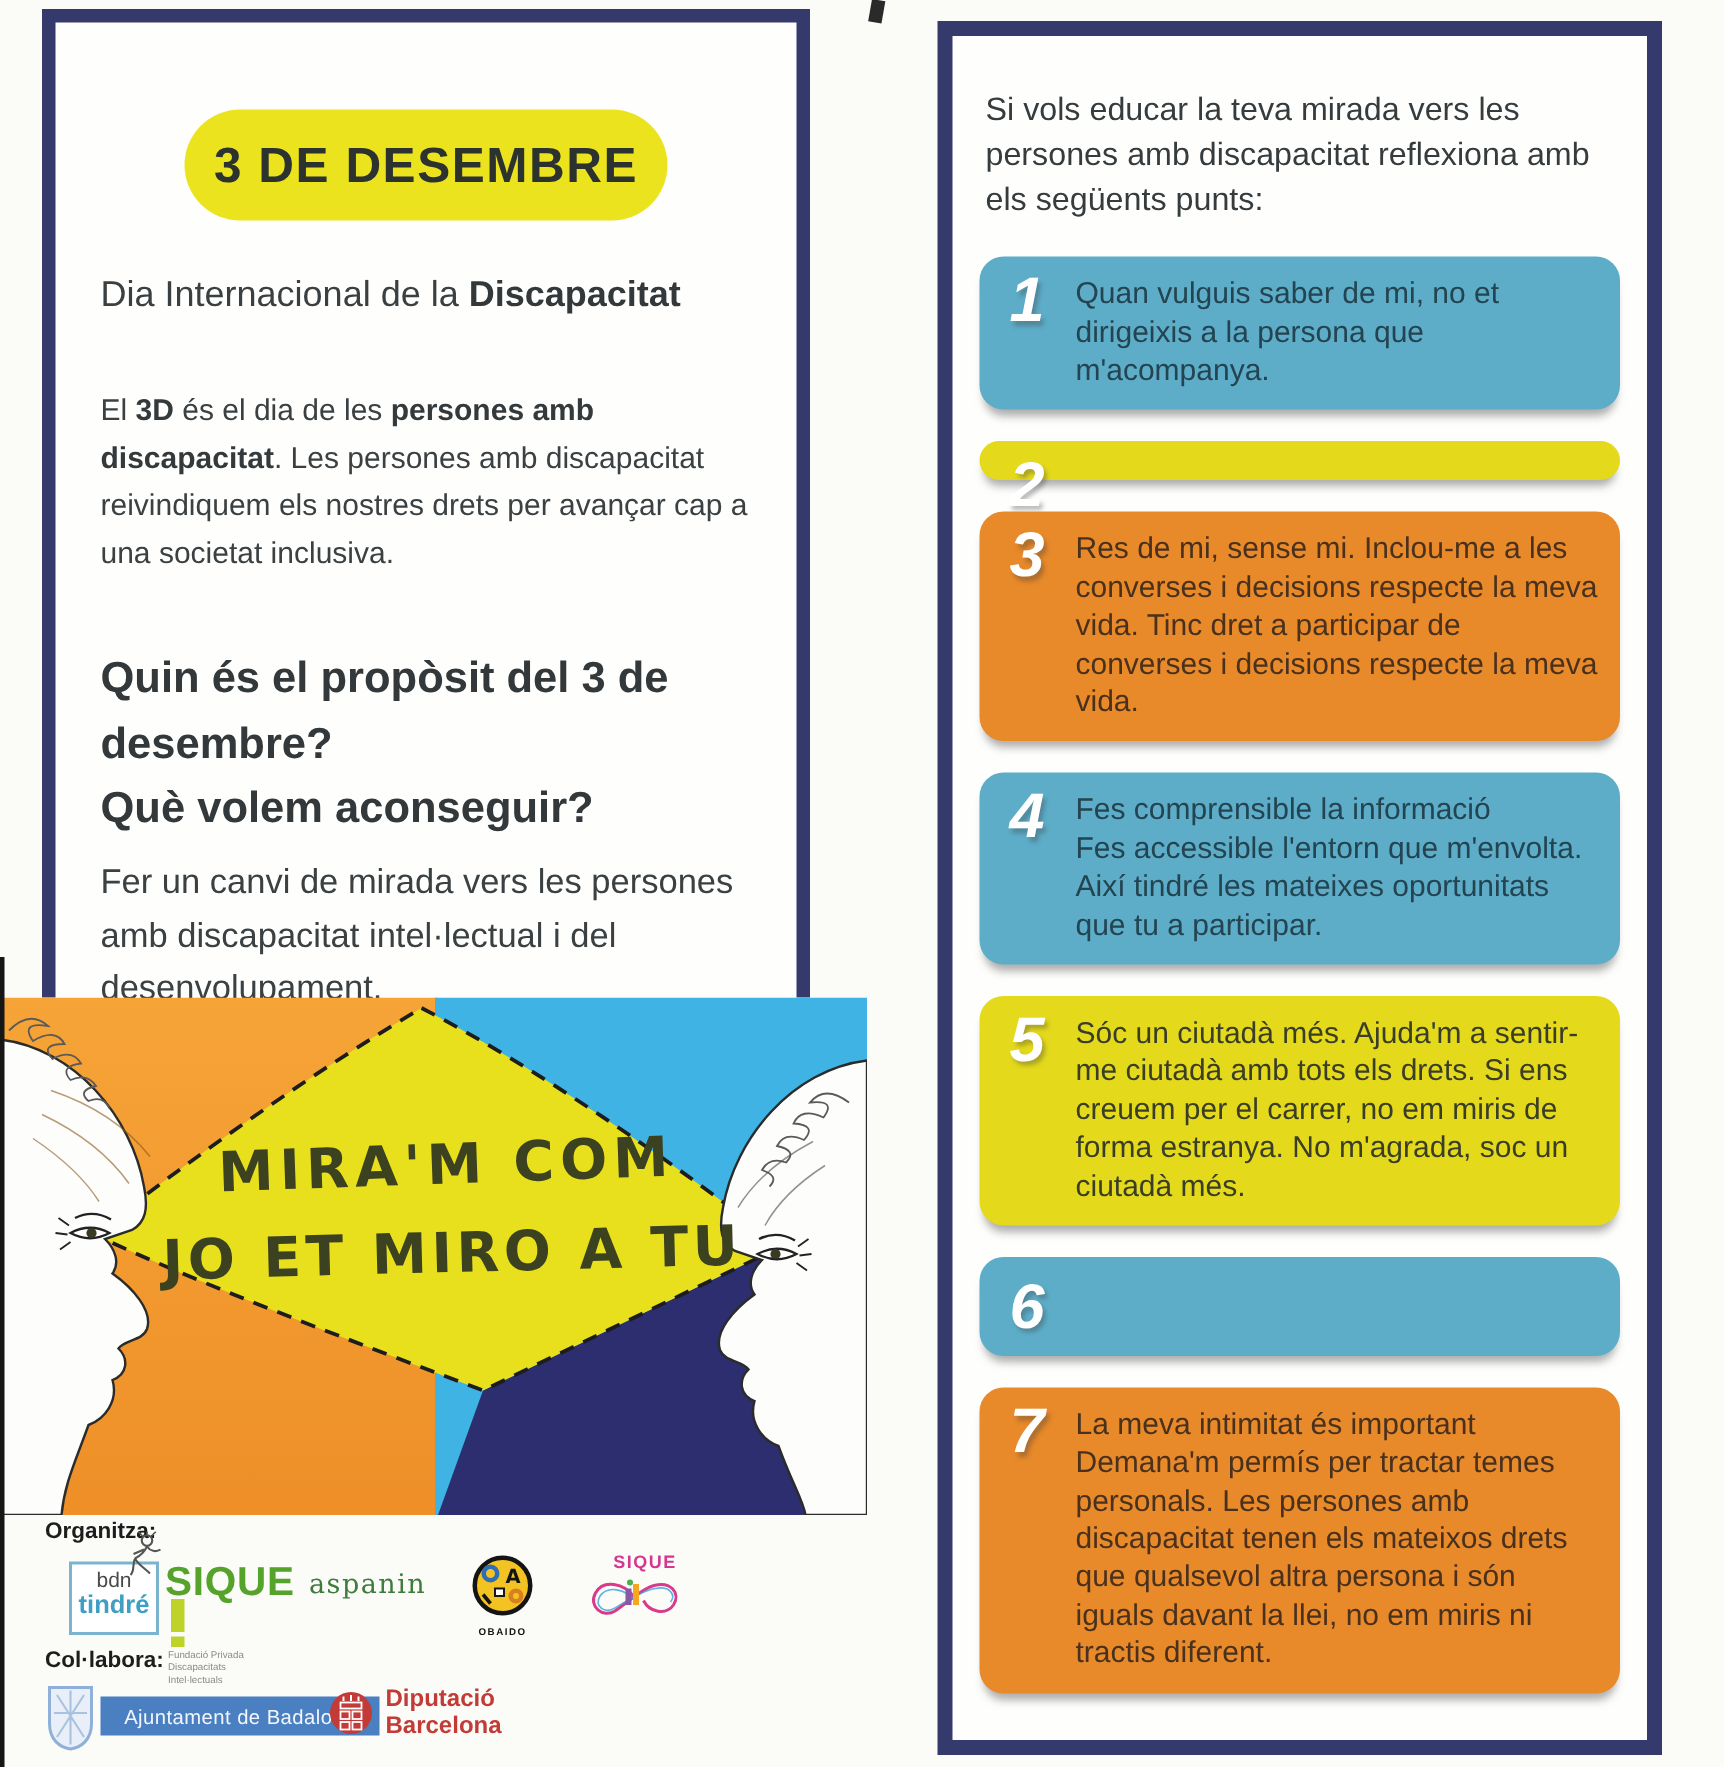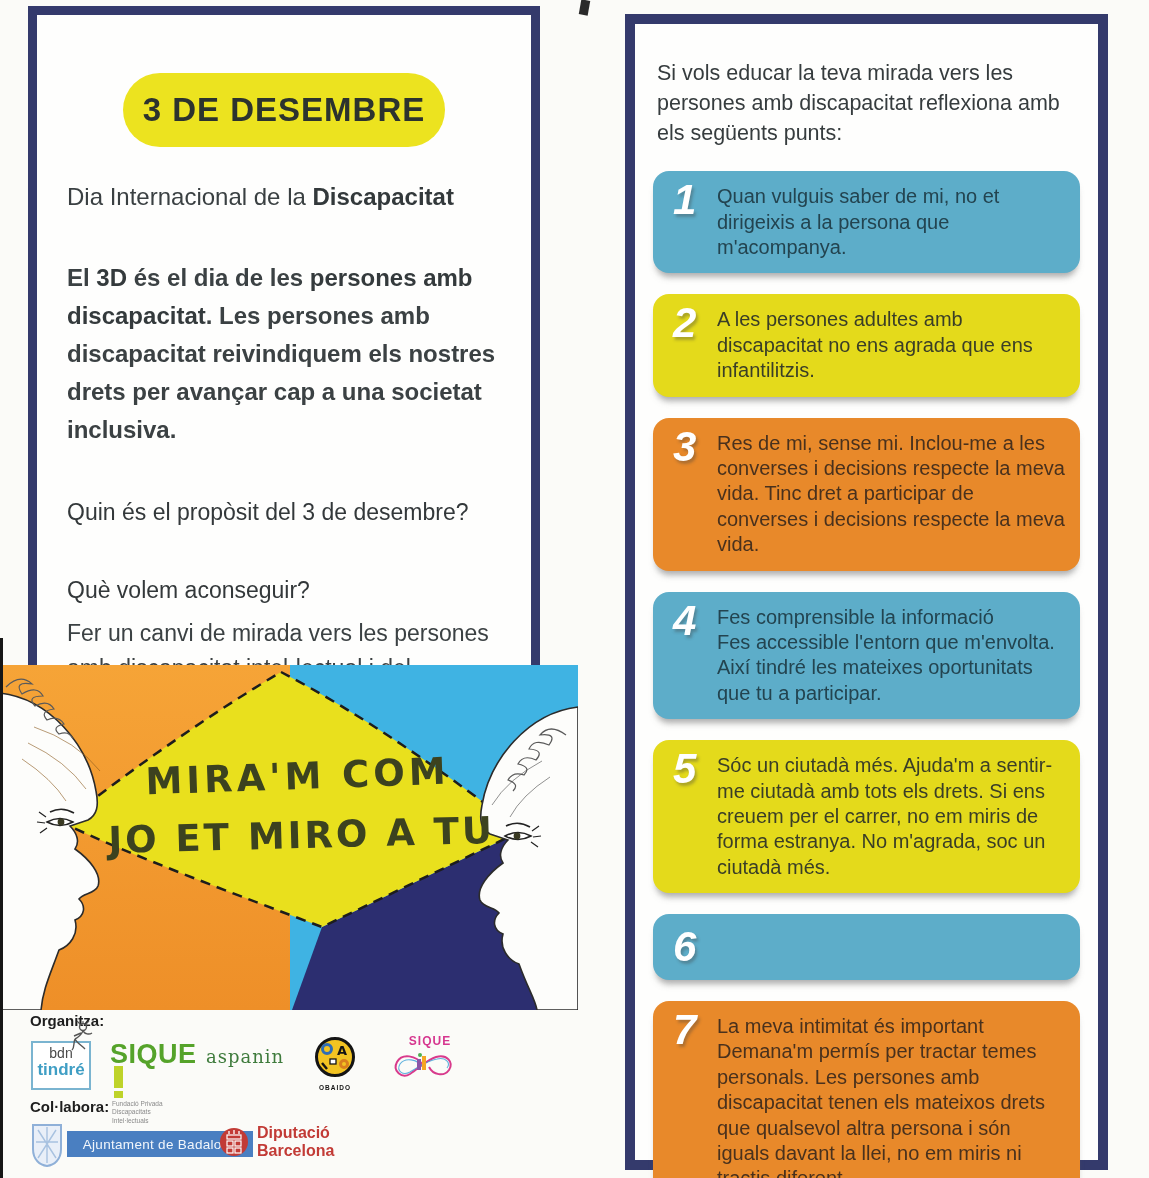--- a/index.html
+++ b/index.html
@@ -7,34 +7,34 @@
   .page{position:relative; width:1149px; height:1178px; background:#fbfbf8; overflow:hidden;}
 
   
   .left-frame{position:absolute; left:28px; top:6px; width:512px; height:659px;
     border:9px solid #343a6c; border-bottom:none; background:#fefefd; box-sizing:border-box;}
   .badge{width:322px; height:74px; background:#ece31f; border-radius:40px; margin:58px auto 0;
     display:flex; align-items:center; justify-content:center;
     font-size:33px; font-weight:bold; color:#2c332e; letter-spacing:1px;}
   .subtitle{margin:36px 12px 0 30px; font-size:24px; color:#3a4042;}
   .subtitle b{color:#33393b;}
-  .para{margin:48px 10px 12px 30px; font-size:24px; line-height:1.58; color:#3b4143;font-weight:bold;}
+  .para{margin:48px 10px 12px 30px; font-size:20px; line-height:1.58; color:#3b4143;}
   .para b{color:#343a3c;}
   .qa{margin:46px 10px 0 30px;}
-  .q{font-weight:normal; font-size:23px; line-height:1.5; color:#33383a;margin-top:44px;}
+  .q{font-weight:bold; font-size:29px; line-height:1.5; color:#33383a;}
   .a{margin-top:8px; font-size:23px; line-height:1.55; color:#3b4143;}
 
   .illustration{position:absolute; left:0; top:665px; width:578px; height:345px;}
 
   .org-label, .col-label{position:absolute; left:30px; font-size:15px; font-weight:bold; color:#1d1d1d;}
   .org-label{top:1012px;}
   .col-label{top:1098px;}
 
   
-  .logo-bdn{position:absolute; left:31px; top:1041px; width:56px; height:42px;
+  .logo-bdn{position:absolute; left:46px; top:1041px; width:56px; height:42px;
     border:2px solid #7ab4d0; text-align:center; line-height:1.05; padding-top:3px; background:#fff;}
   .logo-bdn .b1{font-size:14px; color:#4a4a4a; display:block;}
   .logo-bdn .b2{font-size:17px; font-weight:bold; color:#3f9ec4; display:block;}
   .stick{position:absolute; right:-6px; top:-22px;}
   .logo-sique{position:absolute; left:110px; top:1042px;}
   .sique-main{display:flex; align-items:flex-start;flex-direction:column;}
   .sique-word{font-size:27px; font-weight:bold; color:#55a32a; letter-spacing:0.5px; line-height:0.9;}
   .sique-bang{margin-left:4px; width:9px;}
   .sique-bang .bar{width:9px; height:22px; background:#bed32a;}
   .sique-bang .dot{width:9px; height:7px; background:#bed32a; margin-top:3px;}
@@ -208,21 +208,20 @@
   <div class="right-frame">
     <p class="r-intro">Si vols educar la teva mirada vers les persones amb discapacitat reflexiona amb els següents punts:</p>
 
     <div class="point blue">
       <span class="num">1</span>
       <span class="ptext">Quan vulguis saber de mi, no et dirigeixis a la persona que m'acompanya.</span>
     </div>
 
     <div class="point yellow">
       <span class="num">2</span>
-      <span class="ptext">A les persones adultes amb discapacitat no ens agrada que ens infantilitzis.</span>
     </div>
 
     <div class="point orange">
       <span class="num">3</span>
       <span class="ptext">Res de mi, sense mi. Inclou-me a les converses i decisions respecte la meva vida. Tinc dret a participar de converses i decisions respecte la meva vida.</span>
     </div>
 
     <div class="point blue">
       <span class="num">4</span>
       <span class="ptext">Fes comprensible la informació

